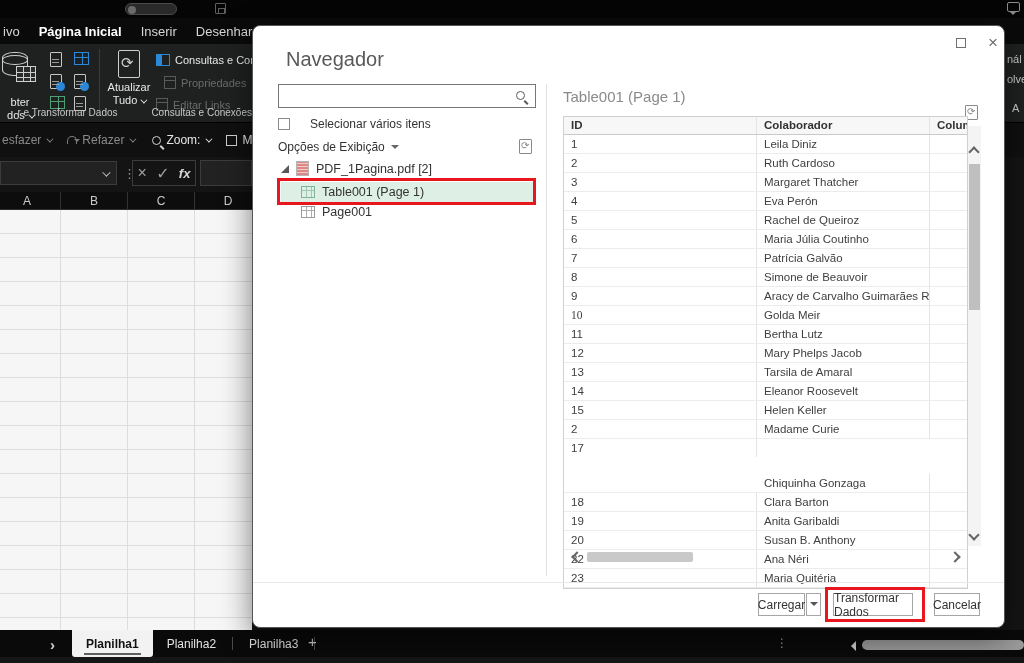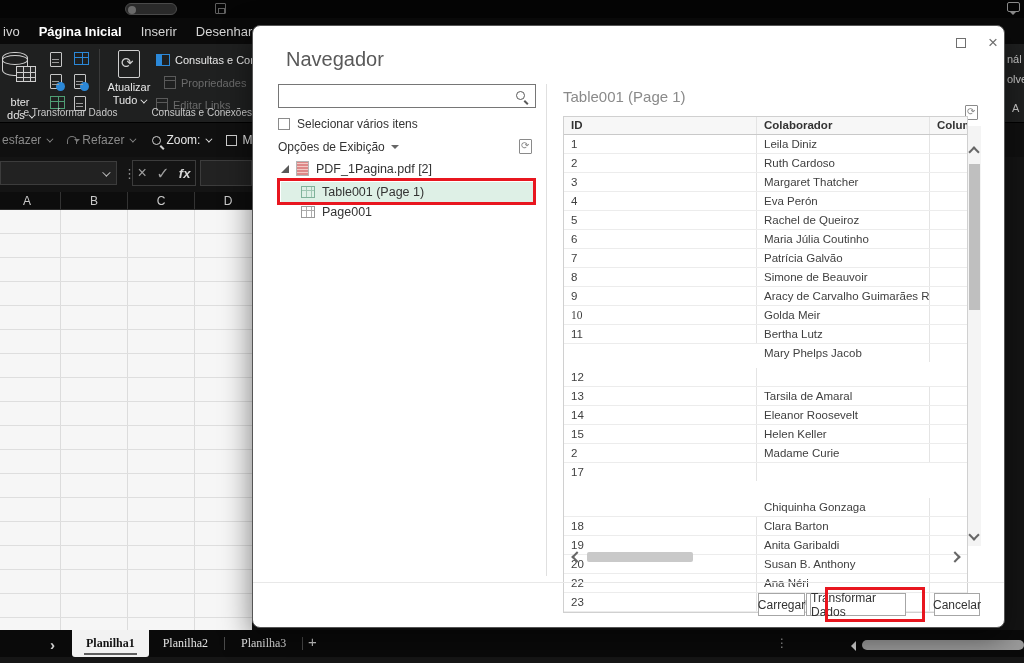--- a/index.html
+++ b/index.html
@@ -72,42 +72,42 @@
   .colhdr { position:absolute; top:0; width:67px; height:18px; color:#c9c9c9; font-size:12px; text-align:center; line-height:18px; border-right:1px solid #333; }
 
   #grid { left:0; top:210px; width:252px; height:420px; background:#f6f6f6;
       background-image: repeating-linear-gradient(to bottom, transparent 0 23px, #dedede 23px 24px),
                         repeating-linear-gradient(to right, transparent 0 66px, #dcdcdc 66px 67px);
       background-position: 0 0, -6px 0; }
 
   #tabbar { left:0; top:630px; width:1024px; height:33px; background:#0a0a0a; }
   .nav-arrow { position:absolute; left:50px; top:6px; color:#d0d0d0; font-size:15px; font-weight:bold; }
   #sheet-tabs { position:absolute; left:72px; top:0; height:27px; display:flex; align-items:stretch; }
-  .stab { padding:0 14px; display:flex; align-items:center; color:#e3e3e3; font-size:12px; white-space:nowrap; position:relative;font-family:Liberation Serif, serif; }
+  .stab { padding:0 14px; display:flex; align-items:center; color:#e3e3e3; font-size:12px; white-space:nowrap; position:relative; }
   .stab.active { background:#f2f2f2; color:#111; font-weight:bold; border-radius:0 0 3px 3px; }
   .stab.active::after { content:""; position:absolute; left:12px; right:12px; bottom:2px; height:2px; background:#5f5f5f; }
   .tabsep { width:1px; background:#4a4a4a; margin:7px 2px; }
   .add-sheet { position:absolute; left:308px; top:3px; color:#d0d0d0; font-size:15px; }
   #statusstrip { left:0; top:657px; width:1024px; height:6px; background:#161616; }
   .hgrip { left:776px; top:636px; color:#9a9a9a; font-size:12px; }
   .harrow { left:846px; top:641px; width:0; height:0; border:5px solid transparent; border-right-color:#cfcfcf; }
   .hthumb { left:862px; top:640px; width:162px; height:10px; border-radius:5px; background:#9b9b9b; }
 
   
   #dialog { left:252px; top:25px; width:753px; height:603px; background:#ffffff; border-radius:8px;
       box-shadow:0 10px 30px rgba(0,0,0,.5); border:1px solid #555; }
   .dlg-title { left:33px; top:22px; font-size:20px; color:#595959; }
   .winbtn { top:6px; width:28px; height:22px; display:flex; align-items:center; justify-content:center; color:#6f6f6f; }
   .maxi { left:694px; } .maxi span { width:10px; height:10px; border:1.3px solid #6f6f6f; display:inline-block; }
   .closei { left:726px; font-size:17px; }
   .searchbox { left:25px; top:58px; width:258px; height:24px; border:1px solid #767676; }
   .searchbox input { width:100%; height:100%; border:none; outline:none; padding:0 24px 0 6px; font-size:12px; }
   .searchbox .mag { position:absolute; right:10px; top:6px; border-color:#5a5a5a; }
   .searchbox .mag::after { background:#5a5a5a; }
-  .chkrow { left:25px; top:91px; display:flex; align-items:center; gap:7px; font-size:12px; color:#333; }
+  .chkrow { left:25px; top:91px; display:flex; align-items:center; gap:20px; font-size:12px; color:#333; }
   .chk { width:12px; height:12px; border:1px solid #8b8b8b; background:#fff; }
   .optrow { left:25px; top:114px; display:flex; align-items:center; gap:6px; font-size:12px; color:#333; }
   .caret-down { width:0; height:0; border:4px solid transparent; border-top-color:#666; margin-top:3px; }
   .pg-refresh { width:13px; height:15px; border:1.3px solid #8a8a8a; border-radius:1px; position:relative; }
   .pg-refresh::after { content:"⟳"; position:absolute; left:1px; top:0px; font-size:10px; color:#8a8a8a; }
   .tree-root { left:28px; top:135px; display:flex; align-items:center; gap:7px; font-size:12.5px; color:#333; }
   .expander { width:0; height:0; border:4px solid transparent; border-bottom-color:#595959; border-right-color:#595959; }
   .pdf-ic { width:13px; height:15px; border:1px solid #b5b5b5; position:relative; background:
       repeating-linear-gradient(0deg,#d88 0 1.5px,#f3c9c4 1.5px 3px); }
   .tree-sel { left:28px; top:156px; width:252px; height:20px; display:flex; align-items:center; gap:7px;
@@ -139,21 +139,21 @@
   .hsb-left { left:320px; top:527px; transform:rotate(135deg); }
   .hsb-right { left:698px; top:527px; transform:rotate(-45deg); }
   .hsb-thumb { left:334px; top:526px; width:106px; height:10px; background:#c9c9c9; border-radius:2px; }
 
   .foot-div { left:0; top:556px; width:751px; height:1px; background:#e8e8e8; }
   .btn { position:absolute; top:567px; height:23px; background:#fff; border:1px solid #a6a6a6; color:#333;
       font-size:12px; display:flex; align-items:center; justify-content:center; }
   .btn-load { left:505px; width:47px; }
   .btn-load-arrow { left:553px; width:15px; }
   .btn-load-arrow .caret-down { margin-top:2px; border-top-color:#555; }
-  .btn-transform { left:557px; width:96px; }
+  .btn-transform { left:580px; width:80px; }
   .btn-cancel { left:681px; width:46px; }
 </style>
 </head>
 <body>
 
 <div id="titlebar" class="abs">
   <div class="autosave-pill abs">
       <div class="autosave-knob abs"></div>
     </div>
   <div class="save-ic abs"></div>
@@ -373,21 +373,21 @@
           <div class="pcell" style="width: 193px; font-family: Liberation Serif, serif;">10</div>
           <div class="pcell" style="width: 173px;">Golda Meir</div>
           <div class="pcell" style="width: 37px;"></div>
         </div>
         <div class="prow">
           <div class="pcell" style="width: 193px;">11</div>
           <div class="pcell" style="width: 173px;">Bertha Lutz</div>
           <div class="pcell" style="width: 37px;"></div>
         </div>
         <div class="prow">
-          <div class="pcell" style="width: 193px; margin-top: 24px;">12</div>
+          <div class="pcell" style="width: 193px;">12</div>
           <div class="pcell" style="width: 173px;">Mary Phelps Jacob</div>
           <div class="pcell" style="width: 37px;"></div>
         </div>
         <div class="prow">
           <div class="pcell" style="width: 193px;">13</div>
           <div class="pcell" style="width: 173px;">Tarsila de Amaral</div>
           <div class="pcell" style="width: 37px;"></div>
         </div>
         <div class="prow">
           <div class="pcell" style="width: 193px;">14</div>

